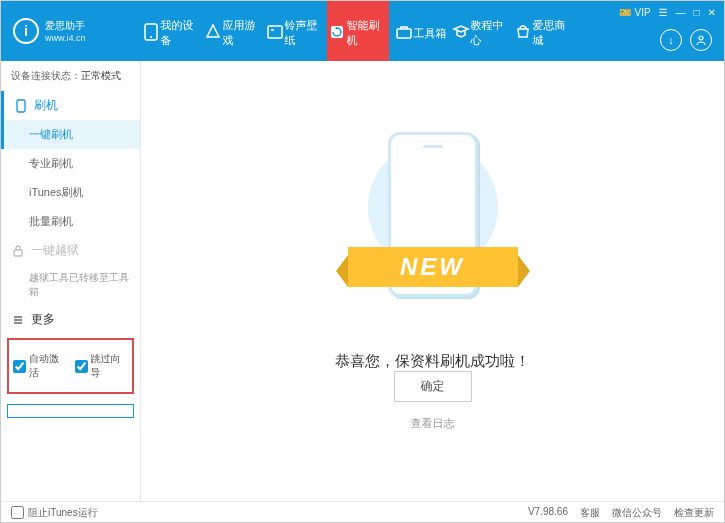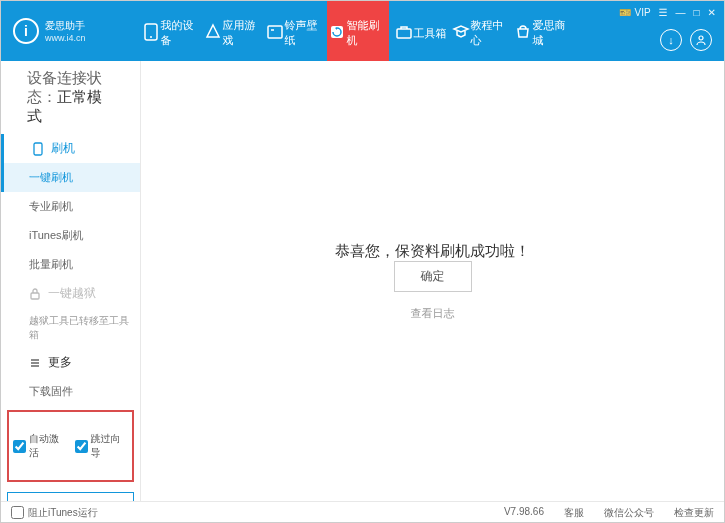--- a/index.html
+++ b/index.html
@@ -13,49 +13,49 @@
 .nav-tab{width:62px;display:flex;flex-direction:row;align-items:center;justify-content:center;cursor:pointer;padding-top:4px}
 .nav-tab.active{background:#ef4444}
 .nav-tab .icon{width:20px;height:18px;margin-bottom:3px;display:flex;align-items:center;justify-content:center}
 .nav-tab .label{font-size:11px}
 .titlebar-icons{position:absolute;right:8px;top:6px;display:flex;gap:8px;align-items:center;font-size:10px}
 .titlebar-icons span{cursor:pointer;opacity:.9}
 .circle-btn{position:absolute;right:12px;top:28px;display:flex;gap:8px}
 .circle-btn div{width:22px;height:22px;border:1.5px solid #fff;border-radius:50%;display:flex;align-items:center;justify-content:center;font-size:11px;cursor:pointer}
 .main{display:flex;height:440px}
 .sidebar{width:140px;border-right:1px solid #e8e8e8;display:flex;flex-direction:column;font-size:12px;color:#555;overflow-y:auto}
-.conn-status{padding:8px 26px;font-size:15px;color:#666}
+.conn-status{padding:8px 10px;font-size:10px;color:#666}
 .conn-status .status-val{color:#333;font-weight:500}
-.section-head{display:flex;align-items:center;padding:6px 27px;cursor:pointer;color:#333;font-size:12px}
+.section-head{display:flex;align-items:center;padding:6px 10px;cursor:pointer;color:#333;font-size:12px}
 .section-head.flash{border-left:3px solid #1296db;color:#1296db;font-weight:500}
 .section-icon{width:14px;height:14px;margin-right:6px;display:flex;align-items:center;justify-content:center}
 .section-items{padding-left:0}
 .section-item{padding:7px 20px 7px 28px;cursor:pointer;color:#666;font-size:11px}
 .section-item.active{background:#e6f4fc;color:#1296db;border-left:3px solid #1296db;padding-left:25px}
 .jailbreak-note{padding:6px 10px 6px 28px;font-size:10px;color:#999;line-height:1.4}
-.checkbox-row{border:2px solid #d94c4c;margin:4px 6px;padding:20px 4px;display:flex;gap:8px;font-size:10px;color:#555}
+.checkbox-row{border:2px solid #d94c4c;margin:4px 6px;padding:12px 4px;display:flex;gap:8px;font-size:10px;color:#555}
 .checkbox-row label{display:flex;align-items:center;gap:3px;cursor:pointer}
 .checkbox-row input{accent-color:#1296db}
 .device-box{border:1px solid #1296db;margin:6px;padding:6px;font-size:11px}
 .content{flex:1;display:flex;flex-direction:column;align-items:center;justify-content:center;position:relative}
 .phone-illus{width:150px;height:200px;position:relative;margin-bottom:20px}
 .phone-bg{position:absolute;width:130px;height:130px;background:#e0f2fb;border-radius:50%;left:10px;top:10px}
 .phone-body{position:absolute;width:90px;height:165px;background:#fff;border:3px solid #d0e8f5;border-radius:12px;left:30px;top:0;box-shadow:2px 2px 0 #c0dff0}
 .phone-speaker{position:absolute;width:20px;height:3px;background:#d0e8f5;border-radius:2px;left:50%;top:10px;transform:translateX(-50%)}
 .phone-btn{position:absolute;width:14px;height:14px;border:2px solid #d0e8f5;border-radius:50%;left:50%;bottom:8px;transform:translateX(-50%)}
 .new-banner{position:absolute;bottom:45px;left:-10px;width:170px;height:40px;background:#ffc233;display:flex;align-items:center;justify-content:center;font-size:24px;font-weight:900;color:#fff;font-style:italic;letter-spacing:3px}
 .new-banner::before,.new-banner::after{content:"";position:absolute;width:0;height:0;border-style:solid}
 .new-banner::before{left:-12px;top:8px;border-width:16px 12px 16px 0;border-color:transparent #e0a820 transparent transparent}
 .new-banner::after{right:-12px;top:8px;border-width:16px 0 16px 12px;border-color:transparent transparent transparent #e0a820}
 .success-text{font-size:15px;color:#333;}
 .ok-btn{border:1px solid #ccc;background:#fff;padding:6px 26px;font-size:12px;color:#555;cursor:pointer;margin-bottom:14px}
 .log-link{font-size:11px;color:#999;cursor:pointer}
 .footer{height:22px;border-top:1px solid #e8e8e8;display:flex;align-items:center;padding:0 10px;font-size:10px;color:#666;justify-content:space-between}
 .footer-left{display:flex;align-items:center;gap:4px}
-.footer-right{display:flex;gap:20px}
+.footer-right{display:flex;gap:12px}
 .footer-right span{cursor:pointer}
 svg{display:block}
 </style>
 </head>
 <body>
 
 <div class="header">
   <div class="logo-area">
     <div class="logo-circle">i</div>
     <div>
@@ -177,21 +177,20 @@
 
     <div class="section-head">
         <span class="section-icon">
           <svg width="12" height="12" viewBox="0 0 12 12">
             <path d="M2 3 L10 3 M2 6 L10 6 M2 9 L10 9" stroke="#666" stroke-width="1.3"></path>
           </svg>
         </span>
         <span>更多</span>
       </div>
     <div class="section-items">
-      <div class="section-item">下载固件</div>
     </div>
 
     <div class="checkbox-row">
       <label>
           <input type="checkbox" checked="" style="">
           <span>自动激活</span>
         </label>
       <label>
           <input type="checkbox" checked="" style="">
           <span>跳过向导</span>
@@ -199,20 +198,28 @@
     </div>
 
     <div class="device-box">
       
       
       
     </div>
   </div>
 
   <div class="content">
+    <div class="phone-illus">
+      <div class="phone-bg"></div>
+      <div class="phone-body">
+          <div class="phone-speaker"></div>
+          <div class="phone-btn"></div>
+        </div>
+      <div class="new-banner">NEW</div>
+    </div>
     <div class="success-text">恭喜您，保资料刷机成功啦！</div>
     <button class="ok-btn">确定</button>
     <div class="log-link">查看日志</div>
   </div>
 </div>
 
 <div class="footer">
   <div class="footer-left">
     <label style="display:flex;align-items:flex-start;gap:4px;cursor:pointer">
         <input type="checkbox" style="">

